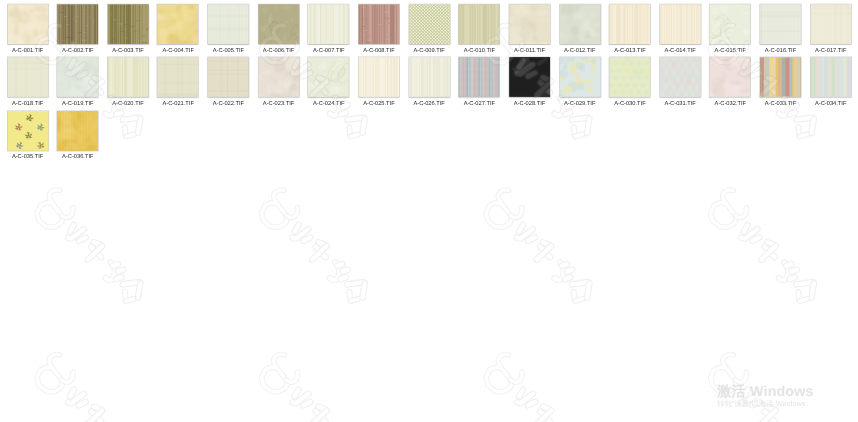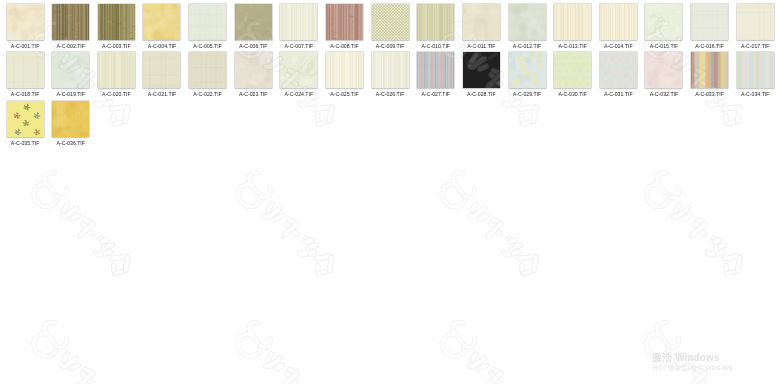--- a/index.html
+++ b/index.html
@@ -10,21 +10,21 @@
   #grid{position:absolute;left:0;top:0;width:780px;height:384px;z-index:2;}
   .cell{position:absolute;}
   .thumb{position:relative;overflow:hidden;box-sizing:border-box;
          box-shadow:0 0 0 0.6px rgba(150,150,150,0.45), 0 0.7px 1.1px rgba(0,0,0,0.16);}
   .tex{position:absolute;left:0;top:0;right:0;bottom:0;}
   .cap{position:absolute;left:50%;transform:translateX(-50%);
        font-size:5.2px;line-height:6px;color:#262626;white-space:nowrap;
        font-family:"Liberation Sans",sans-serif;}
   #act{position:absolute;z-index:4;left:652px;top:347px;text-align:left;
        color:#e3e3e3;user-select:none;white-space:nowrap;}
-  #act .t1{display:inline-block;font-weight:600;font-size:10px;line-height:10px;letter-spacing:0.1px;}
+  #act .t1{display:inline-block;font-weight:600;font-size:13px;line-height:10px;letter-spacing:0.1px;}
   #act .t2{display:block;font-size:6.6px;line-height:8px;margin-top:-1.3px;letter-spacing:0.05px;}
 </style>
 </head>
 <body>
 
 <div id="stage">
   <div id="wm"><svg width="780" height="384" viewBox="0 0 780 384" xmlns="http://www.w3.org/2000/svg">
         <defs>
           <g id="wmunit">
             <g transform="translate(0,0)">

